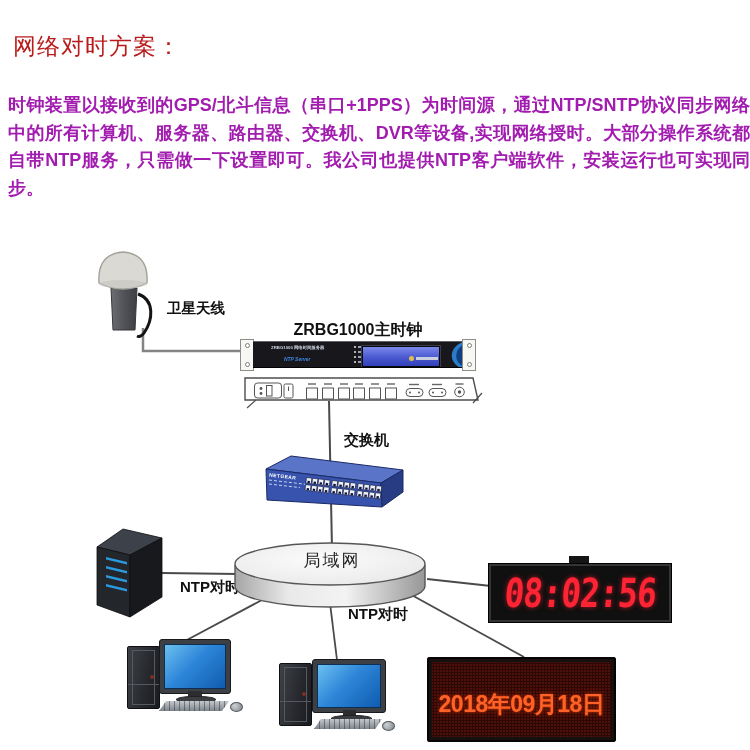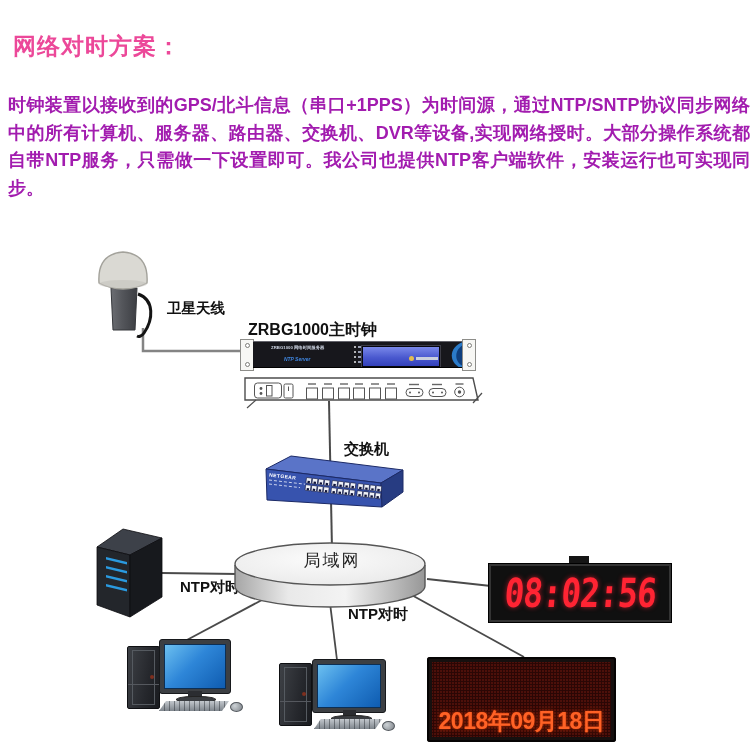--- a/index.html
+++ b/index.html
@@ -1,21 +1,21 @@
 <!DOCTYPE html>
 <html><head>
 <meta charset="utf-8">
 <style>
   html,body{margin:0;padding:0;background:#fff;}
   .canvas{position:relative;width:750px;height:750px;background:#ffffff;overflow:hidden;
           font-family:"Liberation Sans",sans-serif;}
   .abs{position:absolute;}
 
   
-  .page-title{left:13px;top:31px;font-size:23px;font-weight:700;color:#ec4899;letter-spacing:1px;}
+  .page-title{left:13px;top:31px;font-size:23px;font-weight:400;color:#b91c1c;letter-spacing:1px;}
   .intro{left:8px;top:92px;width:742px;font-size:18px;line-height:27.5px;font-weight:700;
          color:#a21caf;text-align:justify;}
 
   
   .lbl{position:absolute;font-weight:700;font-size:15px;color:#111;white-space:nowrap;}
   .lan-lbl{position:absolute;left:290px;top:549px;width:84px;text-align:center;font-size:17px;
            font-weight:500;color:#222;letter-spacing:2px;font-family:Liberation Serif, serif;z-index:3;}
 
   
   .diagram-svg{position:absolute;left:0;top:0;z-index:1;}
@@ -50,21 +50,21 @@
               box-shadow:0 0 0 1px #000;}
   .clock-digits{font-family:"DejaVu Sans Mono",monospace;font-weight:700;font-size:40px;color:#ff2433;
                 transform:scaleX(.82) skewX(-6deg);letter-spacing:-1px;
                 text-shadow:0 0 6px rgba(255,30,50,.65);}
 
   
   .led-display{left:427px;top:657px;width:189px;height:85px;background:#16100f;border-radius:3px;
                z-index:2;box-sizing:border-box;padding:5px 5px;box-shadow:inset 0 0 0 2px #060404;}
   .led-inner{width:100%;height:100%;background-color:#4d100a;
              background-image:radial-gradient(rgba(15,0,0,.55) 1px,transparent 1.3px);
-             background-size:3px 3px;display:flex;flex-direction:column;justify-content:flex-end;
+             background-size:3px 3px;display:flex;flex-direction:column;justify-content:center;
              padding-top:9px;box-sizing:border-box;}
   .led-line{text-align:center;font-size:23px;font-weight:700;line-height:31px;color:#ff6226;
             letter-spacing:-.5px;text-shadow:0 0 2px #c33000,0 0 7px rgba(255,70,0,.45);white-space:nowrap;}
 
   
   .pc-tower{background:
       linear-gradient(#55585e,#55585e) no-repeat 0 62%/100% 1px,
       linear-gradient(100deg,#3e4146 0%,#26282d 60%,#191b1f 100%);
       border:1px solid #0e0f12;border-radius:2px;z-index:2;}
   .pc-tower::before{content:"";position:absolute;inset:3px 4px;border:1px solid #555a60;}
@@ -225,22 +225,22 @@
 
     <g>
       <polygon points="111,288 137,288 135,330 113,330" fill="url(#antBody)" stroke="#35373b" stroke-width="1"></polygon>
       <path d="M138,294 C155,300 153,320 144,333 C142,336 139,337 137,336" stroke="#141414" stroke-width="3" fill="none"></path>
       <path d="M99,283 Q97,254 123,252 Q149,254 147,283 Q136,289 123,289 Q110,289 99,283 Z" fill="#dad9d3" stroke="#a3a29b" stroke-width="1.4"></path>
       <ellipse cx="123" cy="284" rx="24" ry="4" fill="#c2c1bb" opacity=".55"></ellipse>
     </g>
   </svg>
 
   <div class="lbl" style="left:167px;top:299px;font-size:14.5px;">卫星天线</div>
-  <div class="lbl" style="left:248px;top:320px;width:220px;font-size:16px;">ZRBG1000主时钟</div>
-  <div class="lbl" style="left:344px;top:440px;">交换机</div>
+  <div class="lbl" style="left:248px;top:320px;width:220px;text-align:center;font-size:16px;">ZRBG1000主时钟</div>
+  <div class="lbl" style="left:344px;top:431px;">交换机</div>
   <div class="lan-lbl">局域网</div>
   <div class="lbl" style="left:180px;top:578px;">NTP对时</div>
   <div class="lbl" style="left:348px;top:605px;">NTP对时</div>
 
   <div class="abs front-panel">
     <div class="rack-ear" style="left:0;">
       <span class="screw s-top"></span>
       <span class="screw s-bot"></span>
     </div>
     <div class="panel-face">

